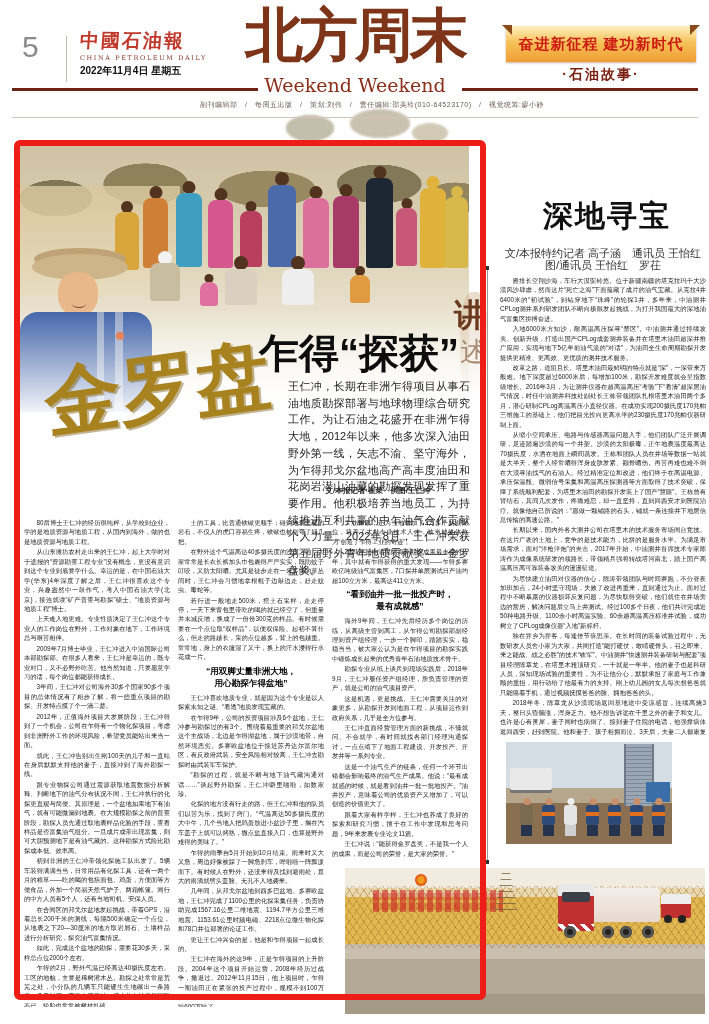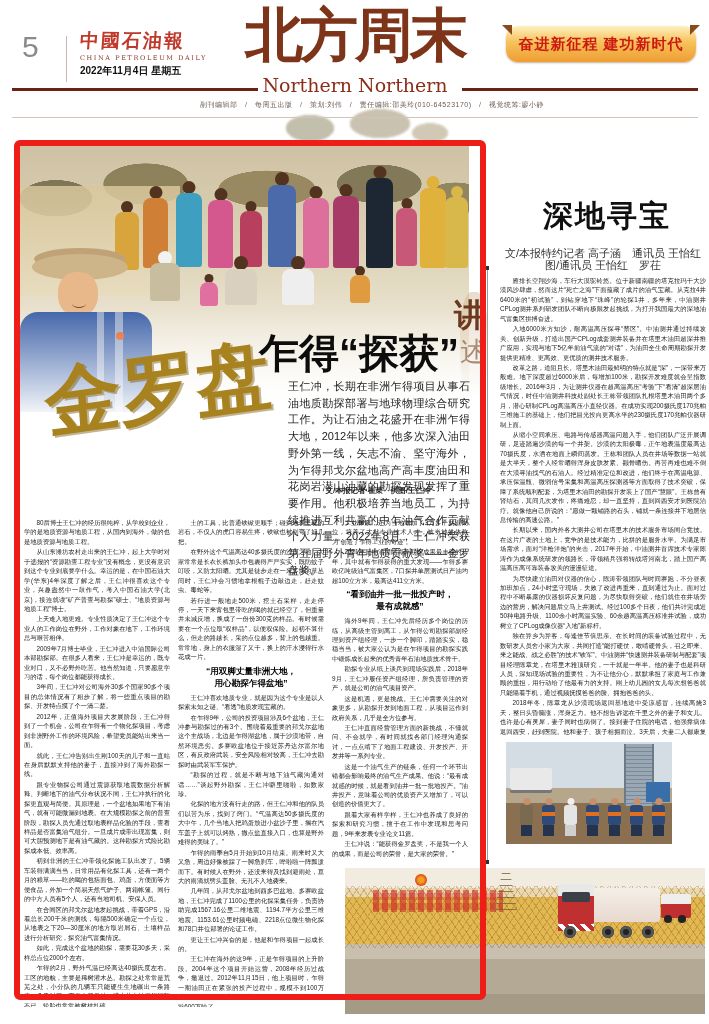--- a/index.html
+++ b/index.html
@@ -9,21 +9,21 @@
   
   .pagenum{left:22px;top:30px;font-size:30px;color:#8a8a8a;}
   .hdr-vdiv{left:66px;top:36px;width:1px;height:46px;background:#c5b8b0;}
   .masthead-cn{left:80px;top:28px;width:160px;font-family:"DejaVu Serif",serif;font-weight:bold;font-size:19px;color:#c0392b;letter-spacing:2px;transform:skewX(-4deg);}
   .masthead-en{left:80px;top:54px;width:170px;font-family:"DejaVu Serif",serif;font-size:6.5px;color:#8a3a30;letter-spacing:1.6px;}
   .masthead-date{left:80px;top:64px;width:180px;font-size:10px;font-weight:bold;color:#111;}
   .paper-title{left:222px;top:4px;width:266px;text-align:center;font-family:"DejaVu Serif",serif;font-weight:900;font-size:58px;color:#7d3418;letter-spacing:-3px;line-height:1.1;}
   .paper-title-en{left:250px;top:74px;width:210px;text-align:center;font-family:"DejaVu Serif",serif;font-size:19px;color:#8b2e1a;}
   .hline-a{left:12px;top:88px;width:246px;height:3px;background:#6b2414;}
   .hline-b{left:462px;top:88px;width:236px;height:3px;background:#6b2414;}
-  .banner{left:506px;top:26px;width:190px;height:36px;border-radius:12px;background:linear-gradient(#fdf0c0,#f6c25a 45%,#ee9e33);box-shadow:0 1px 2px rgba(120,60,10,.4);display:flex;align-items:center;justify-content:center;}
+  .banner{left:506px;top:26px;width:190px;height:36px;border-radius:0;background:linear-gradient(#fdf0c0,#f6c25a 45%,#ee9e33);box-shadow:0 1px 2px rgba(120,60,10,.4);display:flex;align-items:center;justify-content:center;}
   .banner:before,.banner:after{content:"";position:absolute;top:-1px;border-style:solid;}
   .banner:before{left:-4px;border-width:0 10px 10px 0;border-color:transparent #8a4a1a transparent transparent;}
   .banner:after{right:-4px;border-width:10px 10px 0 0;border-color:#8a4a1a transparent transparent transparent;}
   .banner-text{font-size:15px;font-weight:bold;color:#cc1a12;letter-spacing:1px;}
   .column-tag{left:506px;top:66px;width:190px;text-align:center;font-size:14px;font-weight:bold;color:#7a1f10;letter-spacing:2px;}
   .info-line{left:200px;top:100px;width:470px;font-size:7px;color:#6b5b52;letter-spacing:.5px;}
   .hline-c{left:12px;top:117px;width:686px;height:1px;background:#d5c3b9;}
   .trees-bleed{left:250px;top:96px;width:200px;height:46px;opacity:.45;filter:blur(1px);
     background:radial-gradient(40px 22px at 30% 70%,#7a7248 0 60%,transparent 61%),radial-gradient(50px 24px at 65% 60%,#8a7a52 0 60%,transparent 61%),radial-gradient(30px 16px at 90% 80%,#9a8a5c 0 60%,transparent 61%);}
   
@@ -109,26 +109,27 @@
 
 <div id="page" data-interactable="false">
 
   <div class="abs pagenum" data-interactable="false">5</div>
   <div class="abs hdr-vdiv" data-interactable="false"></div>
   <div class="abs masthead-cn" data-interactable="false">中國石油報</div>
   <div class="abs masthead-en" data-interactable="false">CHINA PETROLEUM DAILY</div>
   <div class="abs masthead-date" data-interactable="false">2022年11月4日 星期五</div>
   <div class="abs trees-bleed" data-interactable="false"></div>
   <div class="abs paper-title" data-interactable="false">北方周末</div>
-  <div class="abs paper-title-en" data-interactable="false">Northern Northern</div>
+  <div class="abs paper-title-en" data-interactable="false">Weekend Weekend</div>
   <div class="abs hline-a" data-interactable="false"></div>
   <div class="abs hline-b" data-interactable="false"></div>
   <div class="abs banner" data-interactable="false">
     <span class="banner-text" data-interactable="false">奋进新征程 建功新时代</span>
   </div>
+  <div class="abs column-tag" data-interactable="false">·石油故事·</div>
   <div class="abs info-line" data-interactable="false">副刊编辑部　/　每周五出版　/　策划:刘伟　/　责任编辑:邵美玲(010-64523170)　/　视觉统筹:廖小静</div>
   <div class="abs hline-c" data-interactable="false"></div>
 
   <div class="abs main-photo" data-interactable="false">
     <div class="mp-trees" data-interactable="false"></div>
     <div class="mp-grass" data-interactable="false"></div>
 
     <div class="person" style="left:95px;top:55px;width:24px;height:70px" data-interactable="false">
         <span class="ph" style="width:12px;height:12px"></span>
         <span class="pb" style="top:11px;height:58px;background:#d8a43c"></span>

